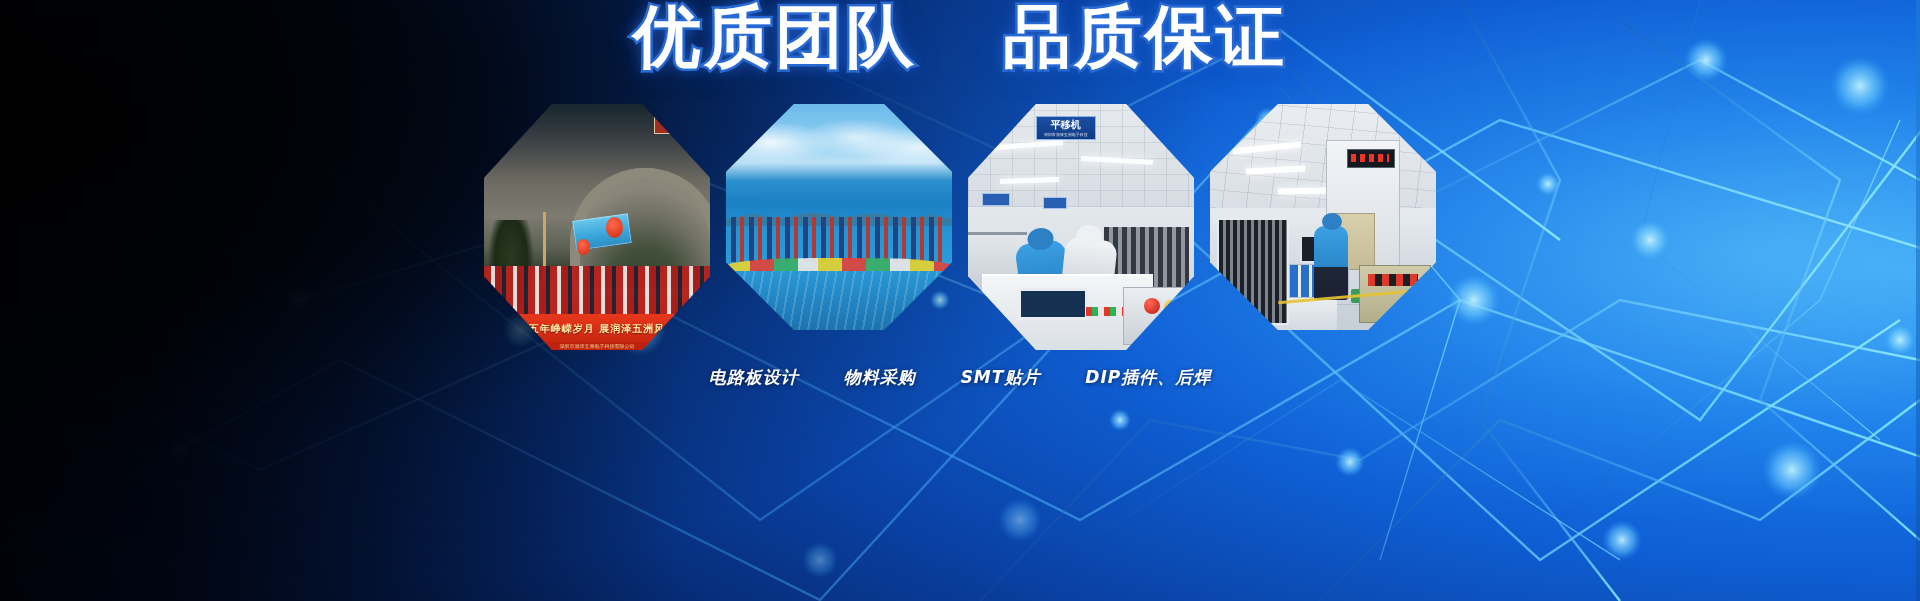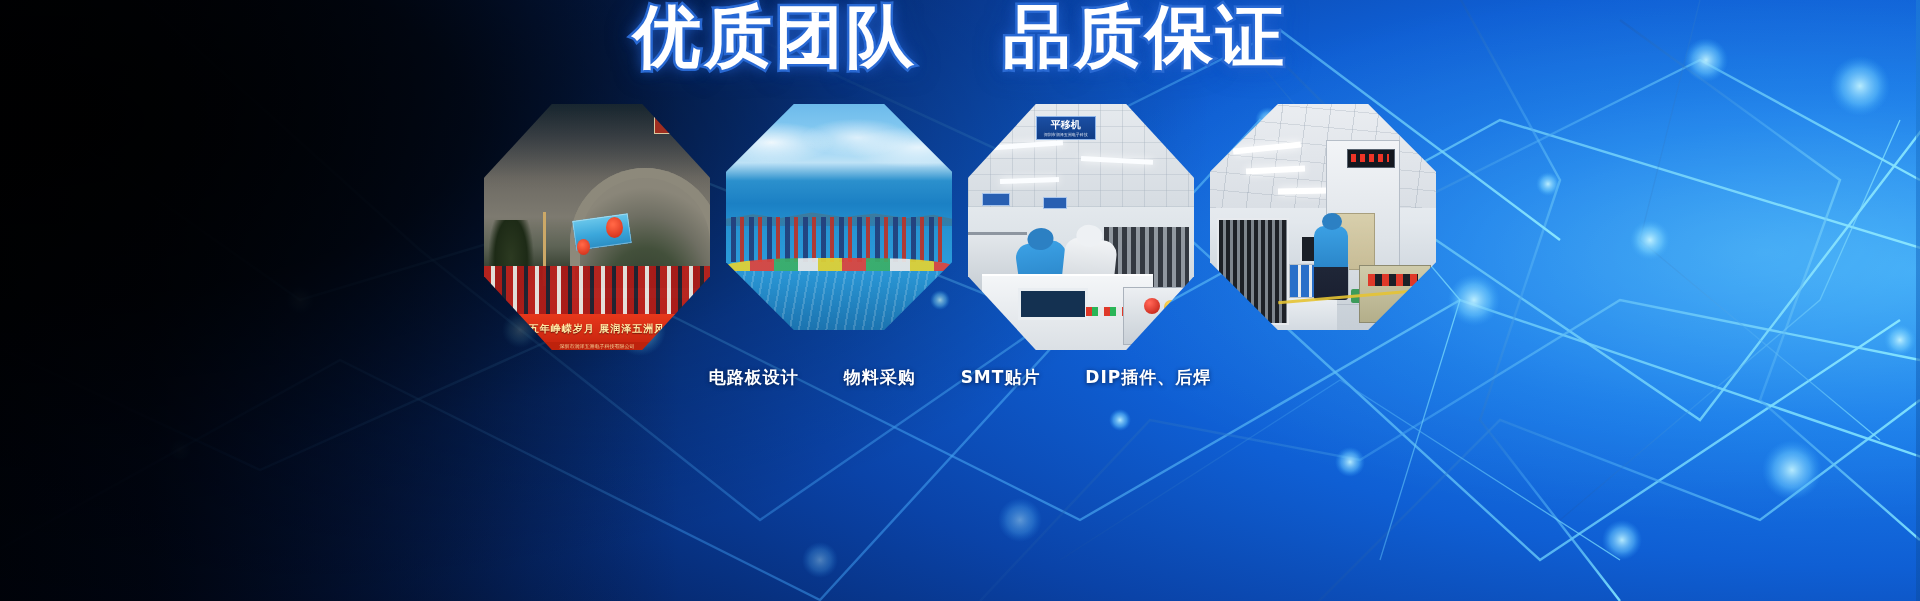--- a/index.html
+++ b/index.html
@@ -360,21 +360,21 @@
   }
   .svc{
     margin-top:14px;
     color:#ffffff;
     font-weight:700;
     font-size:17px;
     letter-spacing:1px;
     text-shadow:0 1px 4px rgba(0,20,60,.8);
     white-space:nowrap;
   }
-  .svc .row{display:block;margin-top:9px;}
+  .svc .row{display:block;margin-top:9px;font-style:italic;}
   .svc .item{display:inline-block;margin:0 19px;}
 
   
   .edge-strip{
     position:absolute;right:0;top:0;bottom:0;width:4px;
     background:linear-gradient(180deg,#1f7fd6,#0b4ea6);
     opacity:.55;
   }
 </style>
 </head>

